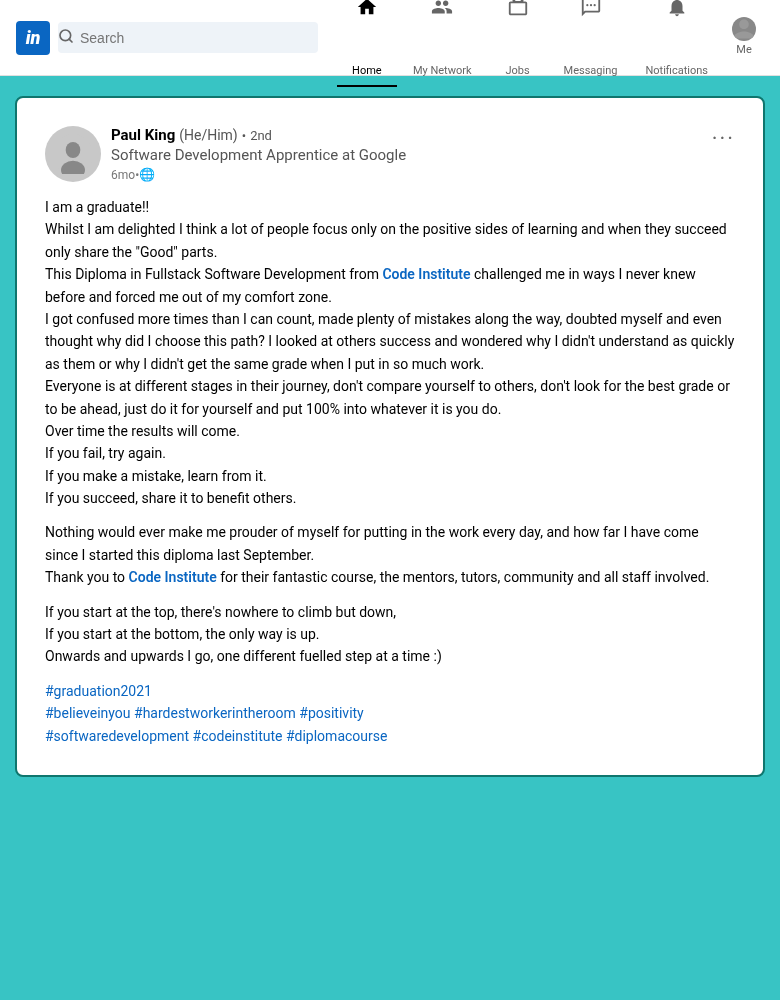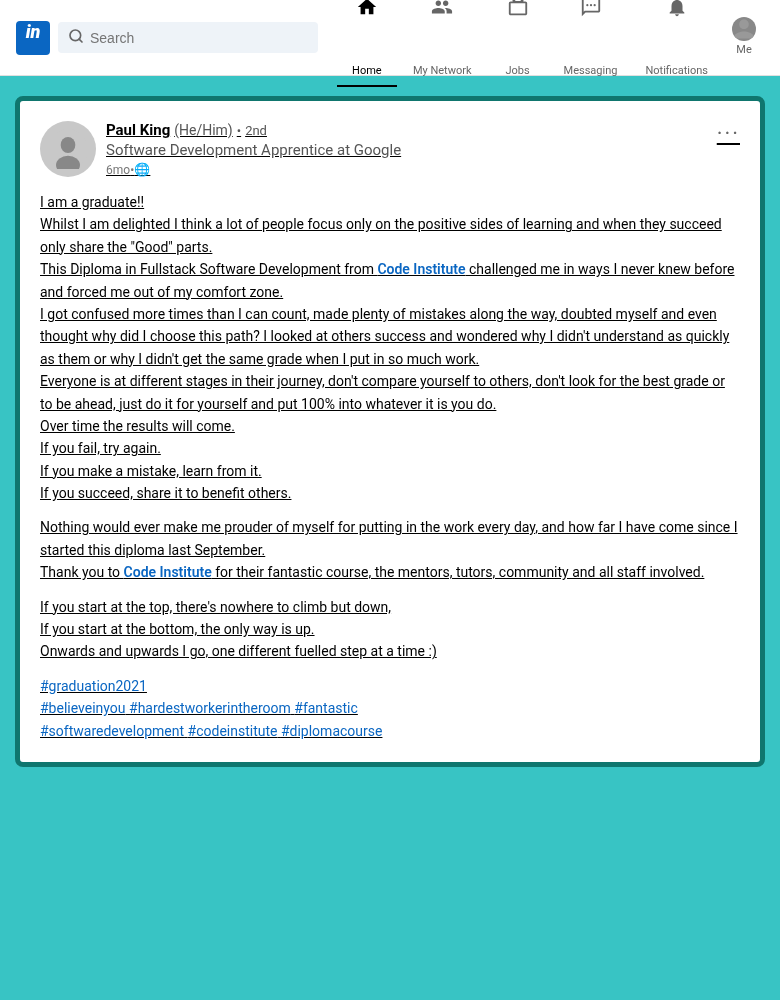--- a/index.html
+++ b/index.html
@@ -25,33 +25,34 @@
       position: sticky;
       top: 0;
       z-index: 100;
     }
     .li-logo {
       width: 34px;
       height: 34px;
       background: #0a66c2;
       border-radius: 4px;
       display: flex;
+      align-items: center;
       justify-content: center;
       color: white;
       font-weight: 900;
       font-size: 18px;
       font-style: italic;
       flex-shrink: 0;
     }
     .search-bar {
       display: flex;
       align-items: center;
       background: #eef3f8;
       border-radius: 4px;
-      padding: 6px 10px;
+      padding: 6px 0;
       margin-left: 8px;
       width: 260px;
       gap: 6px;
     }
     .search-bar input {
       background: transparent;
       border: none;
       outline: none;
       font-size: 14px;
       color: #333;
@@ -109,23 +110,22 @@
 
     
     .content-area {
       width: 750px;
       margin-top: 20px;
       margin-bottom: 20px;
     }
     .post-card {
       background: #fff;
       border-radius: 8px;
-      border: 5px solid #0f766e;
-      padding: 20px;
-      text-decoration: underline;
+      border: 2px solid #0f766e;
+      padding: 28px;
     }
 
     
     .post-header {
       display: flex;
       align-items: flex-start;
       margin-bottom: 14px;
     }
     .avatar {
       width: 56px;
@@ -322,21 +322,21 @@
       <p>If you start at the top, there's nowhere to climb but down,</p>
       <p>If you start at the bottom, the only way is up.</p>
       <p class="paragraph-break">Onwards and upwards I go, one different fuelled step at a time :)</p>
 
       <p><span class="hashtag">#graduation2021</span></p>
       <p>
         <span class="hashtag">#believeinyou</span>
         <span> </span>
         <span class="hashtag">#hardestworkerintheroom</span>
         <span> </span>
-        <span class="hashtag">#fantastic</span>
+        <span class="hashtag">#positivity</span>
       </p>
       <p>
         <span class="hashtag">#softwaredevelopment</span>
         <span> </span>
         <span class="hashtag">#codeinstitute</span>
         <span> </span>
         <span class="hashtag">#diplomacourse</span>
       </p>
     </div>
 

